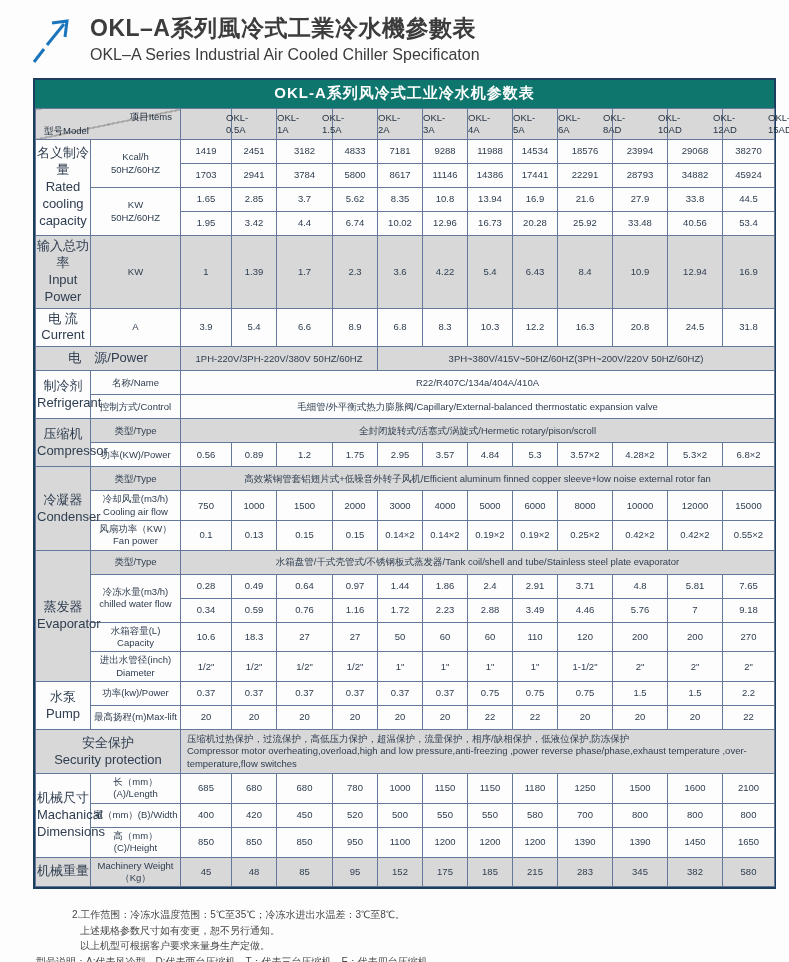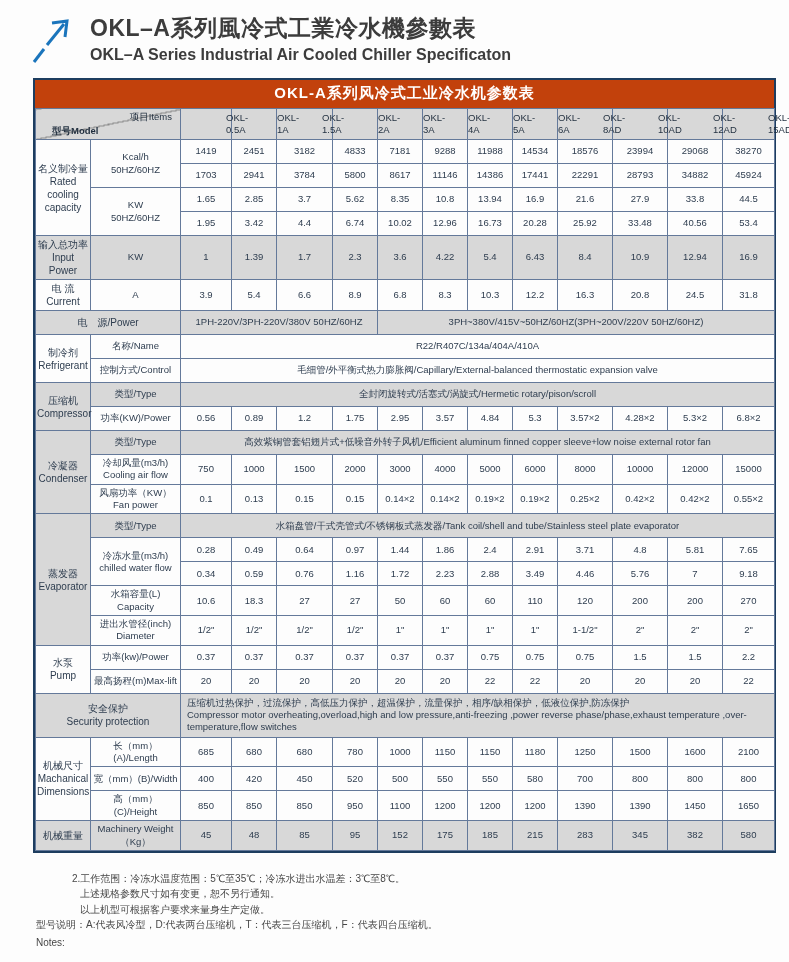--- a/index.html
+++ b/index.html
@@ -3,36 +3,36 @@
 <meta charset="utf-8">
 <style>
   html,body{margin:0;padding:0;background:#fdfdfd;}
   body{width:789px;font-family:"Liberation Sans",sans-serif;color:#2e3d4f;}
   .page{box-sizing:border-box;width:789px;min-height:962px;padding:6px 18px 24px 30px;}
 
   
   .hdr{display:flex;align-items:center;margin:4px 0 12px 0;}
   .hdr svg{flex:0 0 auto;margin:6px 14px 0 0;}
   .hdr h1{margin:0;font-size:23px;font-weight:bold;color:#3c3c3c;letter-spacing:.5px;}
-  .hdr h2{margin:2px 8px 0 0;font-size:16px;font-weight:bold;color:#3c3c3c;}
+  .hdr h2{margin:2px 8px 0 0;font-size:16px;font-weight:normal;color:#3c3c3c;}
 
   
   .twrap{border:2px solid #1d3d5f;width:739px;margin-left:3px;}
-  .banner{background:#c2410c;color:#fff;text-align:center;font-size:15px;font-weight:bold;
+  .banner{background:#0f766e;color:#fff;text-align:center;font-size:15px;font-weight:bold;
           padding:4px 0 5px 0;letter-spacing:1px;}
   table{border-collapse:collapse;table-layout:fixed;width:100%;font-size:9.5px;}
   td,th{border:1px solid #64799a;text-align:center;vertical-align:middle;
         padding:2px 1px;white-space:pre-line;line-height:1.3;height:19px;font-weight:normal;}
   thead th{background:#d8d8d8;font-size:9.5px;color:#1f2d3d;height:26px;padding-left:45px;}
   tr.gray td{background:#d8d8d8;}
   td.left{text-align:left;padding:3px 6px;}
-  td.lbl{font-size:10px;}
+  td.lbl{font-size:13px;}
   .corner{position:relative;padding:0;
     background-image:linear-gradient(to bottom right,transparent calc(50% - .6px),#8b8b8b calc(50% - .6px),#8b8b8b calc(50% + .6px),transparent calc(50% + .6px));}
-  .corner .m{position:absolute;left:16px;bottom:2px;font-weight:bold;}
+  .corner .m{position:absolute;left:8px;bottom:2px;font-weight:normal;}
   .corner .i{position:absolute;right:8px;top:2px;font-weight:normal;}
 
   
   .notes{margin:18px 0 0 6px;font-size:10px;color:#474747;line-height:1.55;}
   .notes .ln{white-space:normal;}
   .ind1{padding-left:36px;} .ind2{padding-left:44px;} .ind0{padding-left:0;}
   .notes-en{margin-top:2px;}
 </style>
 </head>
 <body>

